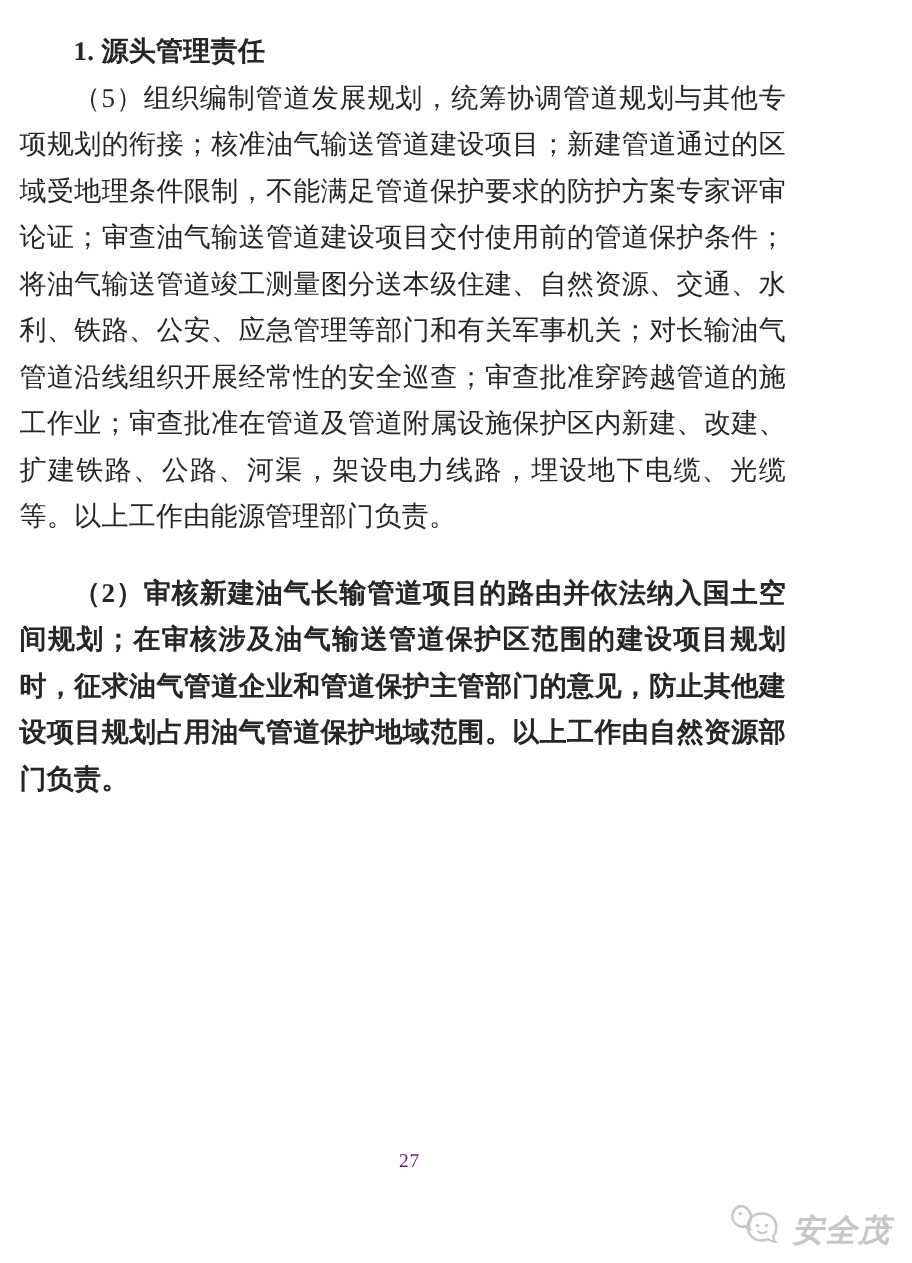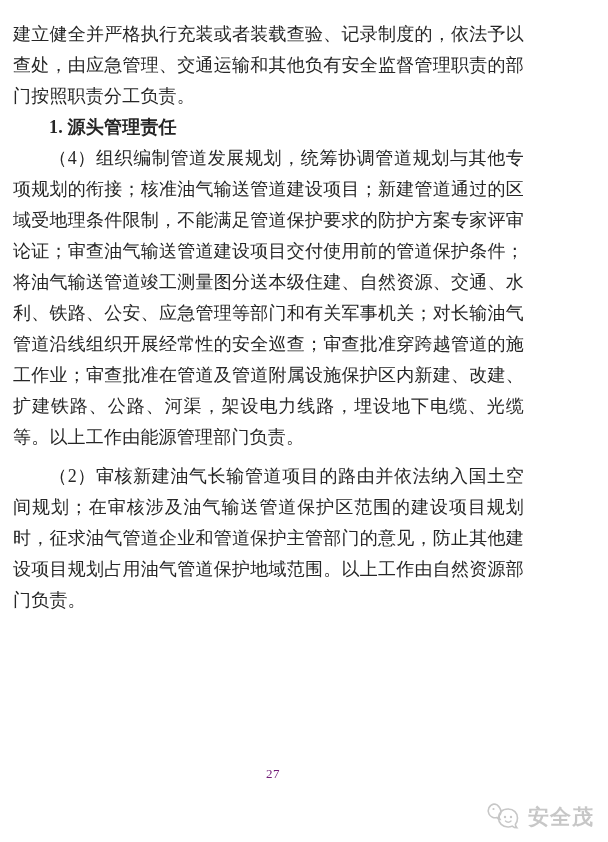--- a/index.html
+++ b/index.html
@@ -19,60 +19,60 @@
     top: 19px;
     width: 511px;
     font-size: 18px;
     line-height: 31px;
     text-align: justify;
     letter-spacing: 0.2px;
   }
   .para { text-indent: 2em; }
   .para.no-indent { text-indent: 0; }
   .heading { font-weight: bold; text-indent: 2em; }
-  .para-gap { margin-top: 8px; }
+  .para-gap { margin-top: 20px; font-weight: bold; }
   .page-number {
     position: absolute;
     left: 258px;
     top: 766px;
     width: 30px;
     text-align: center;
     font-size: 13px;
     color: #701a75;
     letter-spacing: 0.5px;
   }
   .watermark {
     position: absolute;
     right: 14px;
     top: 800px;
     display: flex;
-    align-items: center;
+    align-items: flex-end;
     gap: 5px;
+    font-style: italic;
   }
   .watermark-text {
     font-size: 21px;
     font-weight: bold;
     color: #c7c7c7;
     letter-spacing: 1px;
     font-family: "Liberation Sans", "DejaVu Sans", sans-serif;
   }
   .mascot-icon { width: 38px; height: 34px; display: block; }
 </style>
 </head>
 <body>
 
 <div class="page">
 
   <div class="content">
-    <p class="para no-indent">建立健全并严格执行充装或者装载查验、记录制度的，依法予以查处，由应急管理、交通运输和其他负有安全监督管理职责的部门按照职责分工负责。</p>
 
 
     <p class="heading">1. 源头管理责任</p>
 
-    <p class="para">（4）组织编制管道发展规划，统筹协调管道规划与其他专项规划的衔接；核准油气输送管道建设项目；新建管道通过的区域受地理条件限制，不能满足管道保护要求的防护方案专家评审论证；审查油气输送管道建设项目交付使用前的管道保护条件；将油气输送管道竣工测量图分送本级住建、自然资源、交通、水利、铁路、公安、应急管理等部门和有关军事机关；对长输油气管道沿线组织开展经常性的安全巡查；审查批准穿跨越管道的施工作业；审查批准在管道及管道附属设施保护区内新建、改建、扩建铁路、公路、河渠，架设电力线路，埋设地下电缆、光缆等。以上工作由能源管理部门负责。</p>
+    <p class="para">（5）组织编制管道发展规划，统筹协调管道规划与其他专项规划的衔接；核准油气输送管道建设项目；新建管道通过的区域受地理条件限制，不能满足管道保护要求的防护方案专家评审论证；审查油气输送管道建设项目交付使用前的管道保护条件；将油气输送管道竣工测量图分送本级住建、自然资源、交通、水利、铁路、公安、应急管理等部门和有关军事机关；对长输油气管道沿线组织开展经常性的安全巡查；审查批准穿跨越管道的施工作业；审查批准在管道及管道附属设施保护区内新建、改建、扩建铁路、公路、河渠，架设电力线路，埋设地下电缆、光缆等。以上工作由能源管理部门负责。</p>
 
     <p class="para para-gap">（2）审核新建油气长输管道项目的路由并依法纳入国土空间规划；在审核涉及油气输送管道保护区范围的建设项目规划时，征求油气管道企业和管道保护主管部门的意见，防止其他建设项目规划占用油气管道保护地域范围。以上工作由自然资源部门负责。</p>
 
   </div>
 
   <div class="page-number">27</div>
 
   <div class="watermark">
     <svg class="mascot-icon" viewBox="0 0 38 34">
 

